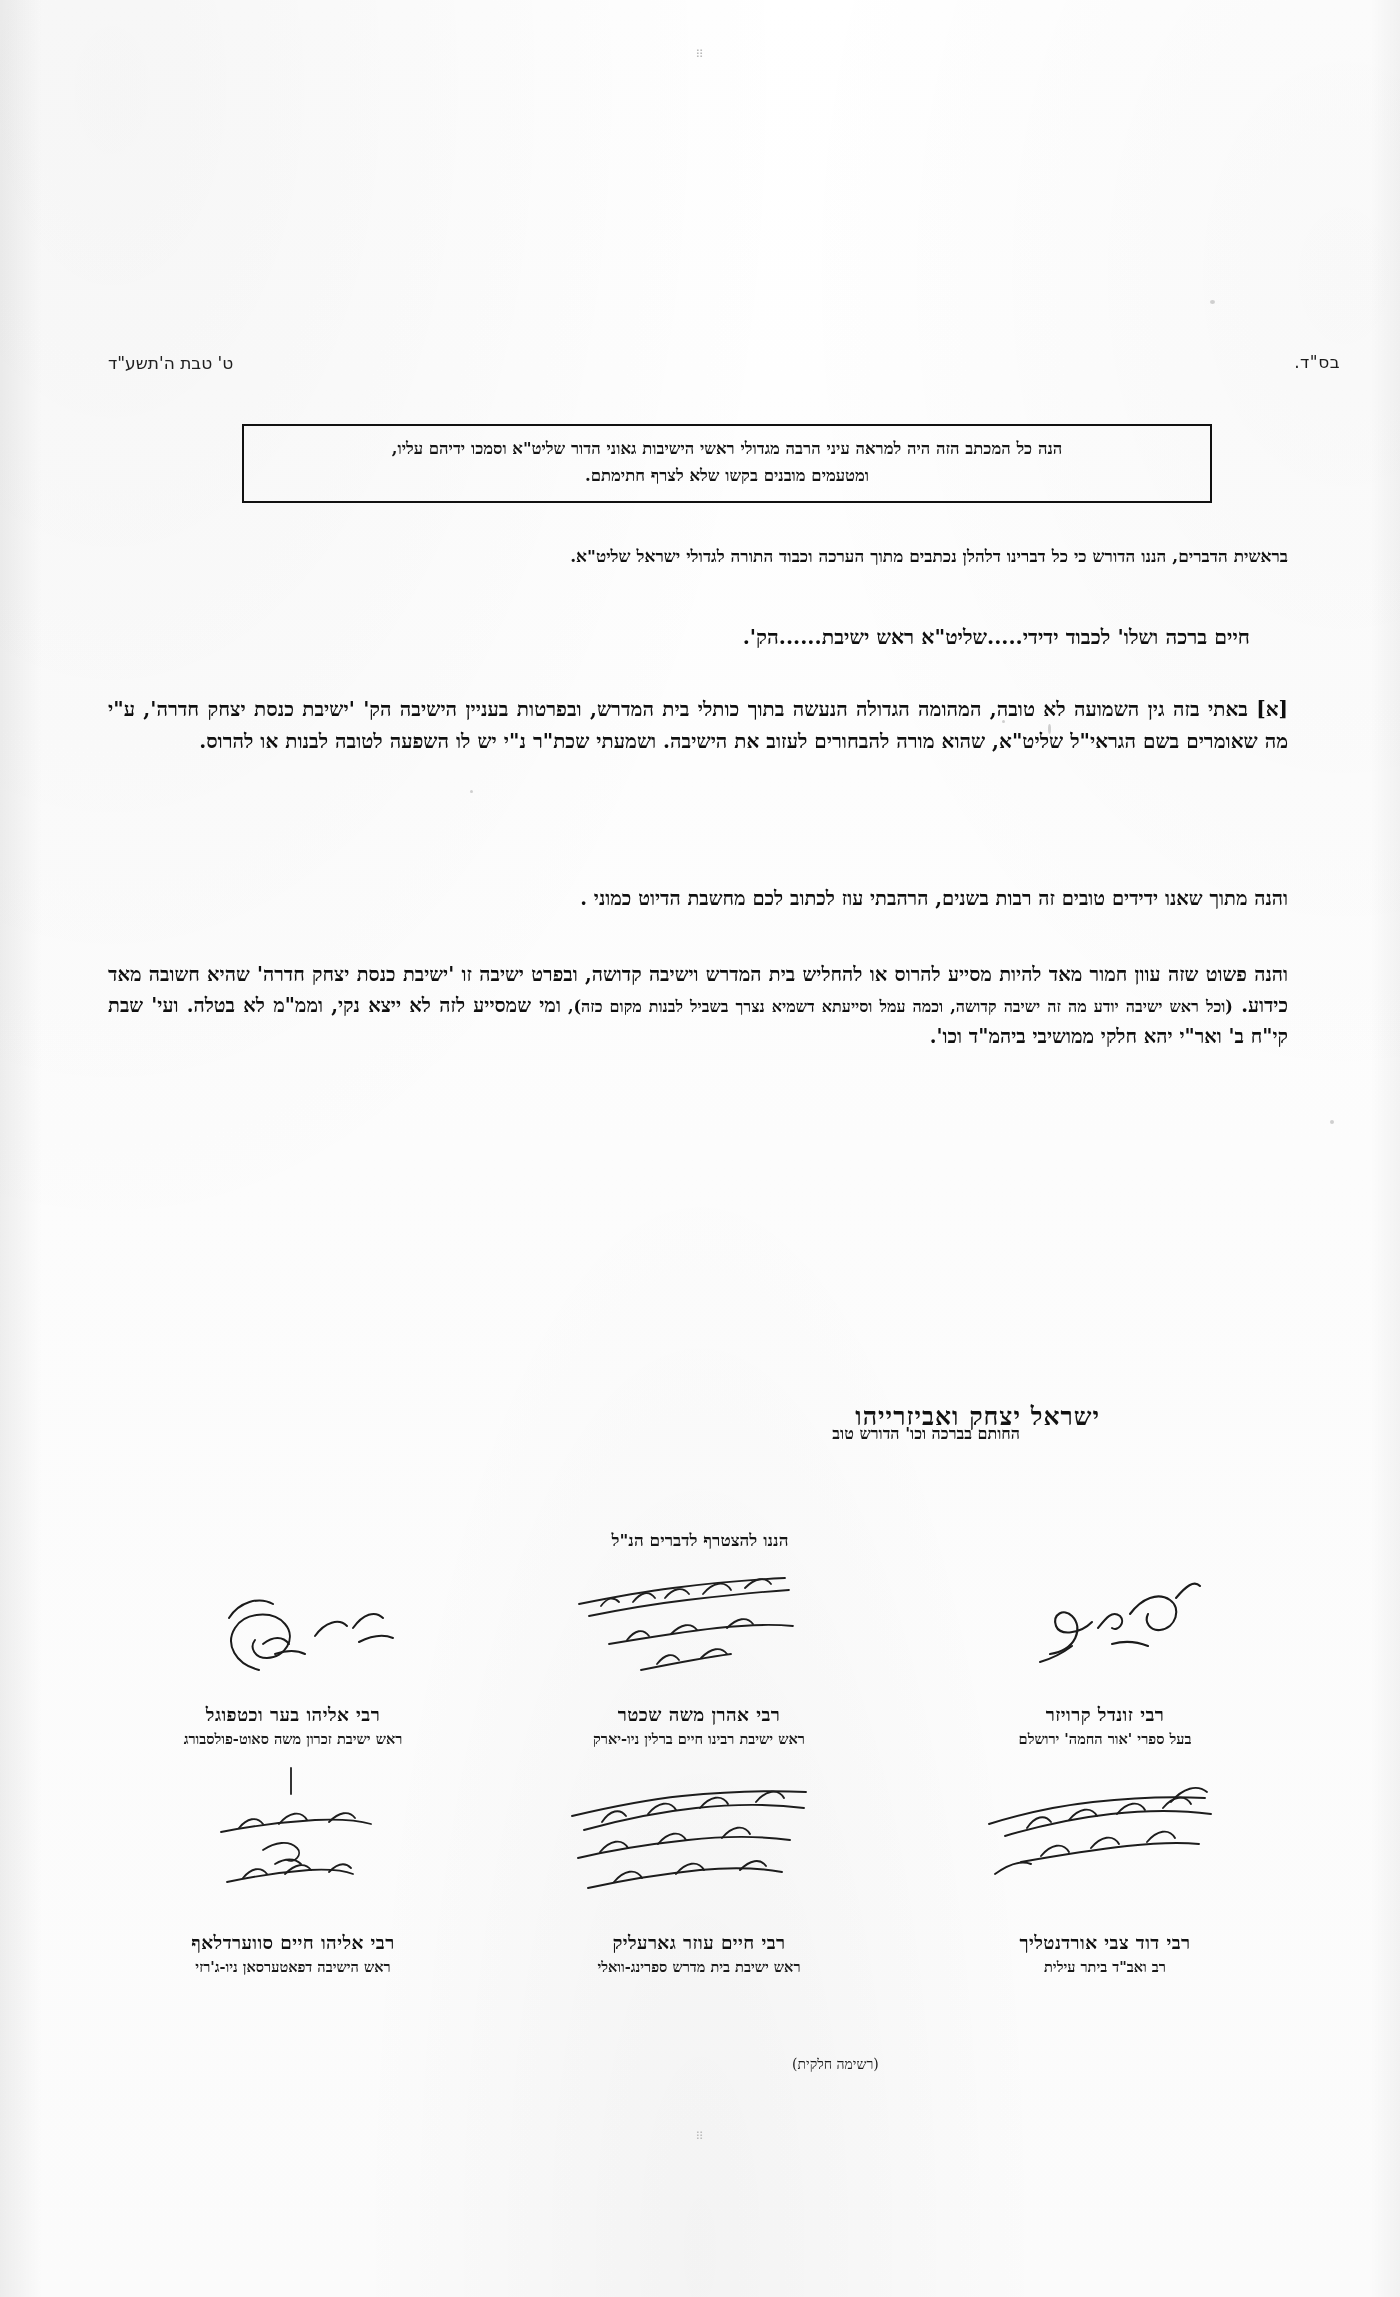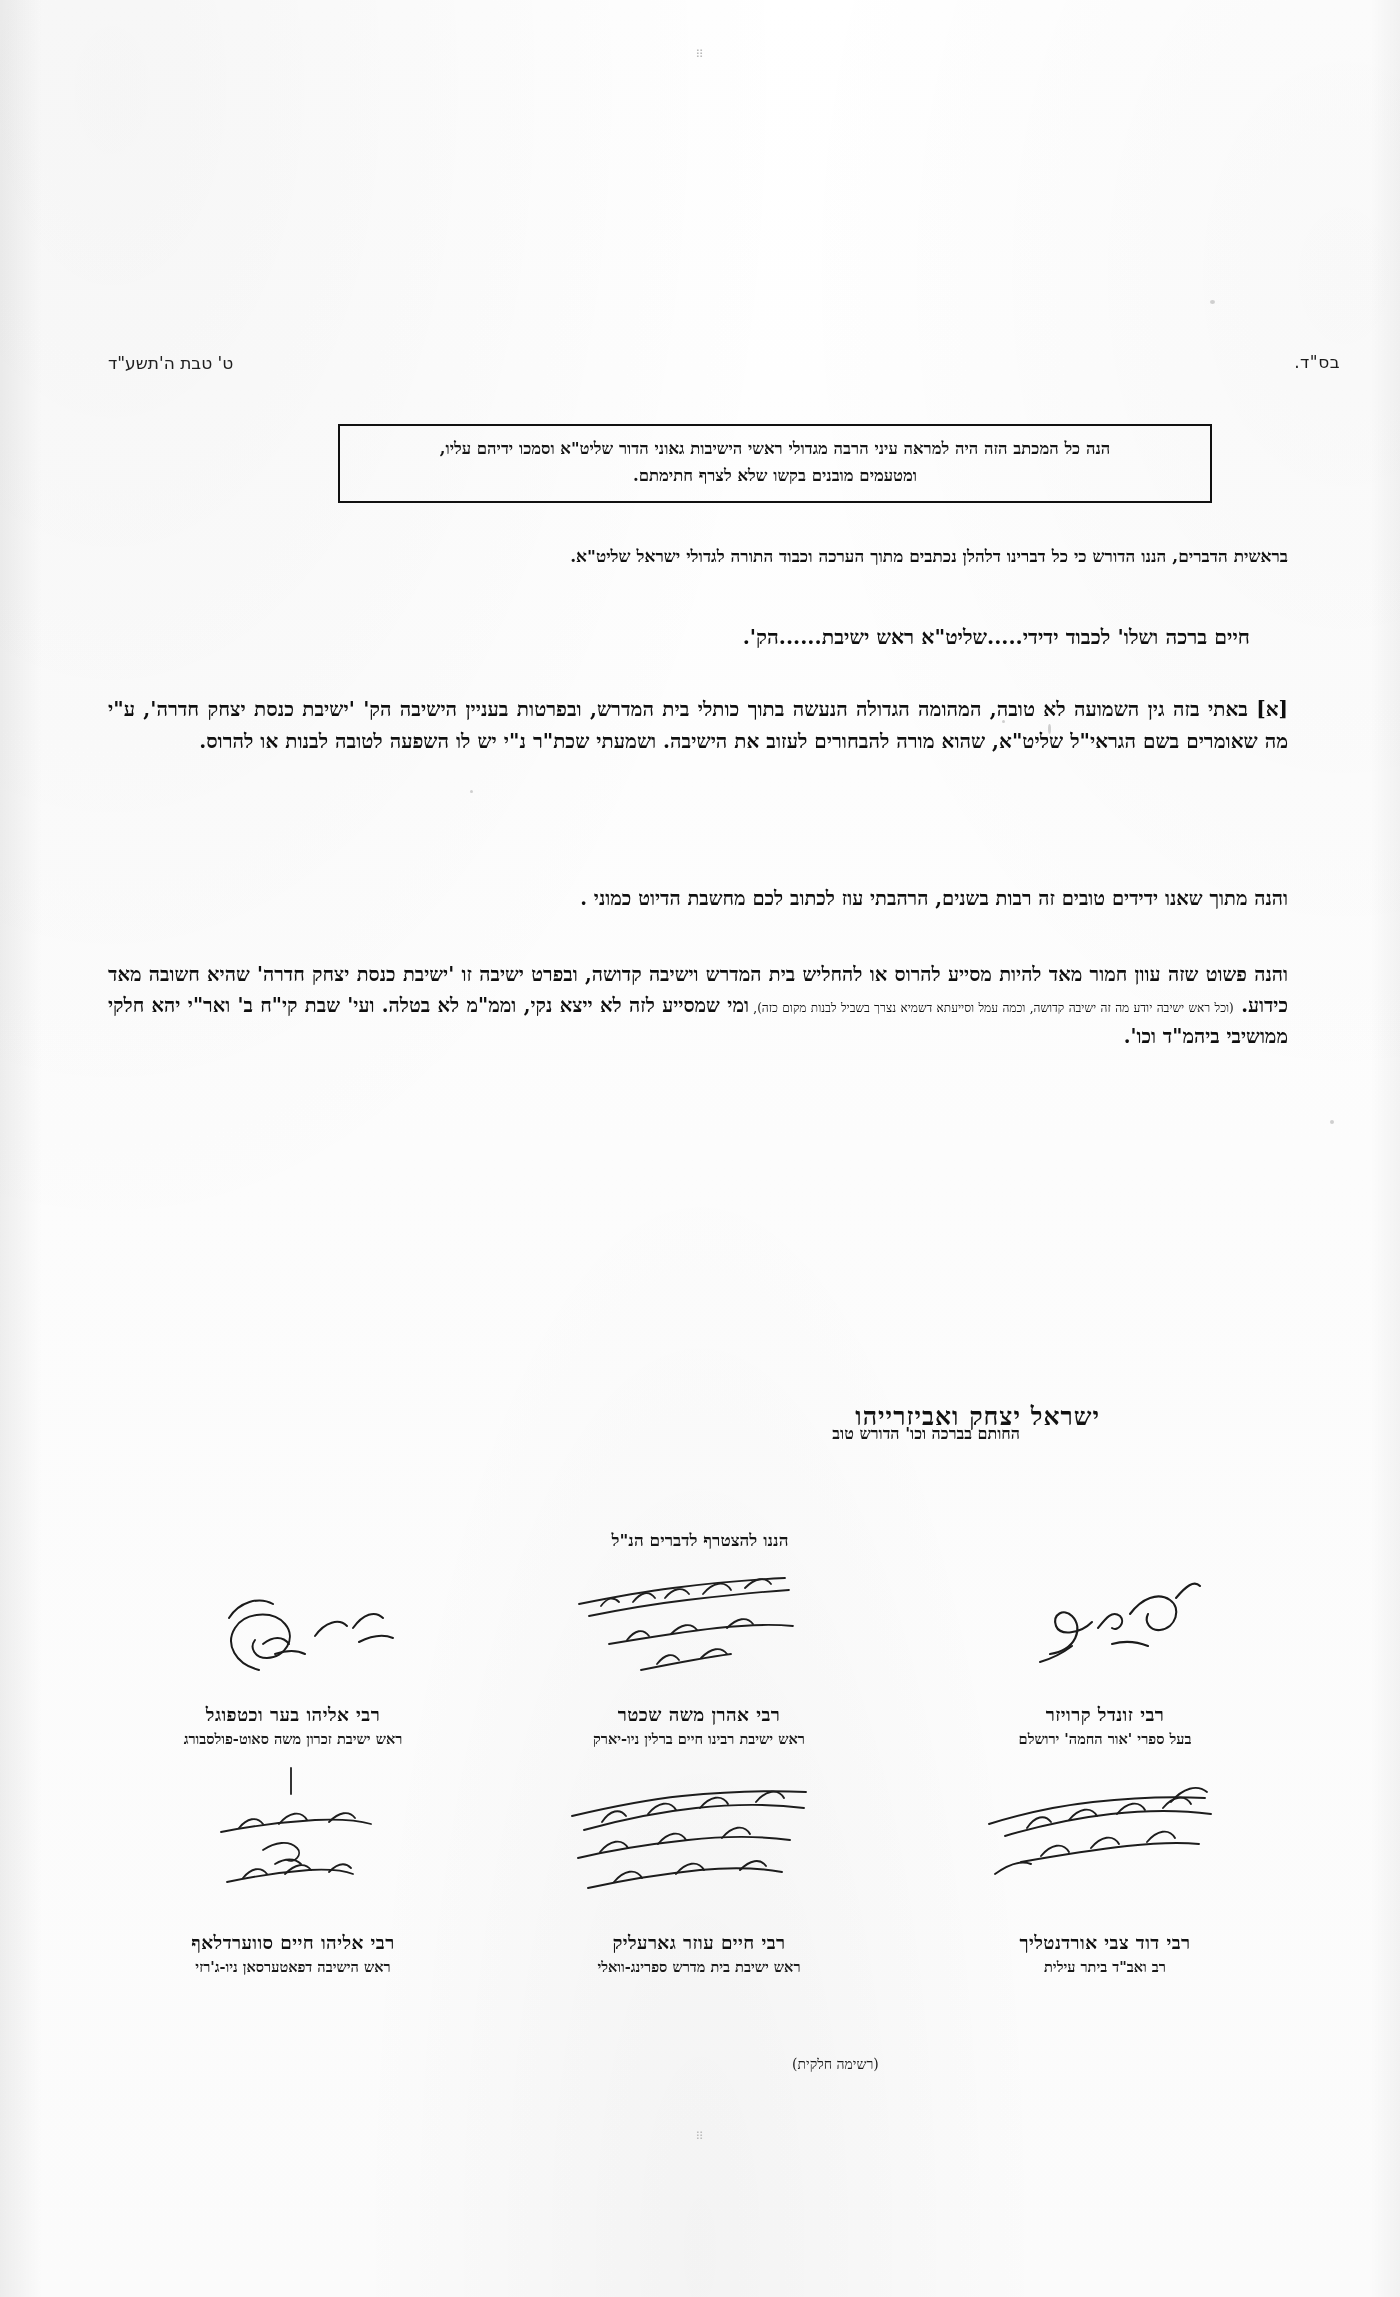--- a/index.html
+++ b/index.html
@@ -96,21 +96,21 @@
     font-size: 11px;
     color: #bdbdbd;
     letter-spacing: 1px;
   }
 
   
   .quote-box {
     position: absolute;
     top: 424px;
     right: 188px;
-    width: 874px;
+    width: 970px;
     border: 2px solid #111;
     padding: 10px 16px 12px 16px;
     box-sizing: border-box;
   }
   .quote-box p {
     margin: 0;
     text-align: center;
     font-family: "DejaVu Serif", serif;
     font-size: 16.5px;
     line-height: 1.62;
@@ -157,22 +157,22 @@
     line-height: 1.55;
     font-weight: 700;
   }
   .p-pashut {
     top: 960px;
     font-size: 19.5px;
     line-height: 1.58;
     font-weight: 700;
   }
   .p-pashut .small {
-    font-size: 12px;
-    font-weight: 400;
+    font-size: 16px;
+    font-weight: 700;
   }
   .p-zot {
     top: 1194px;
     font-size: 19.5px;
     line-height: 1.6;
     font-weight: 700;
   }
   .p-zot .tail {
     display: block;
     text-align: right;

